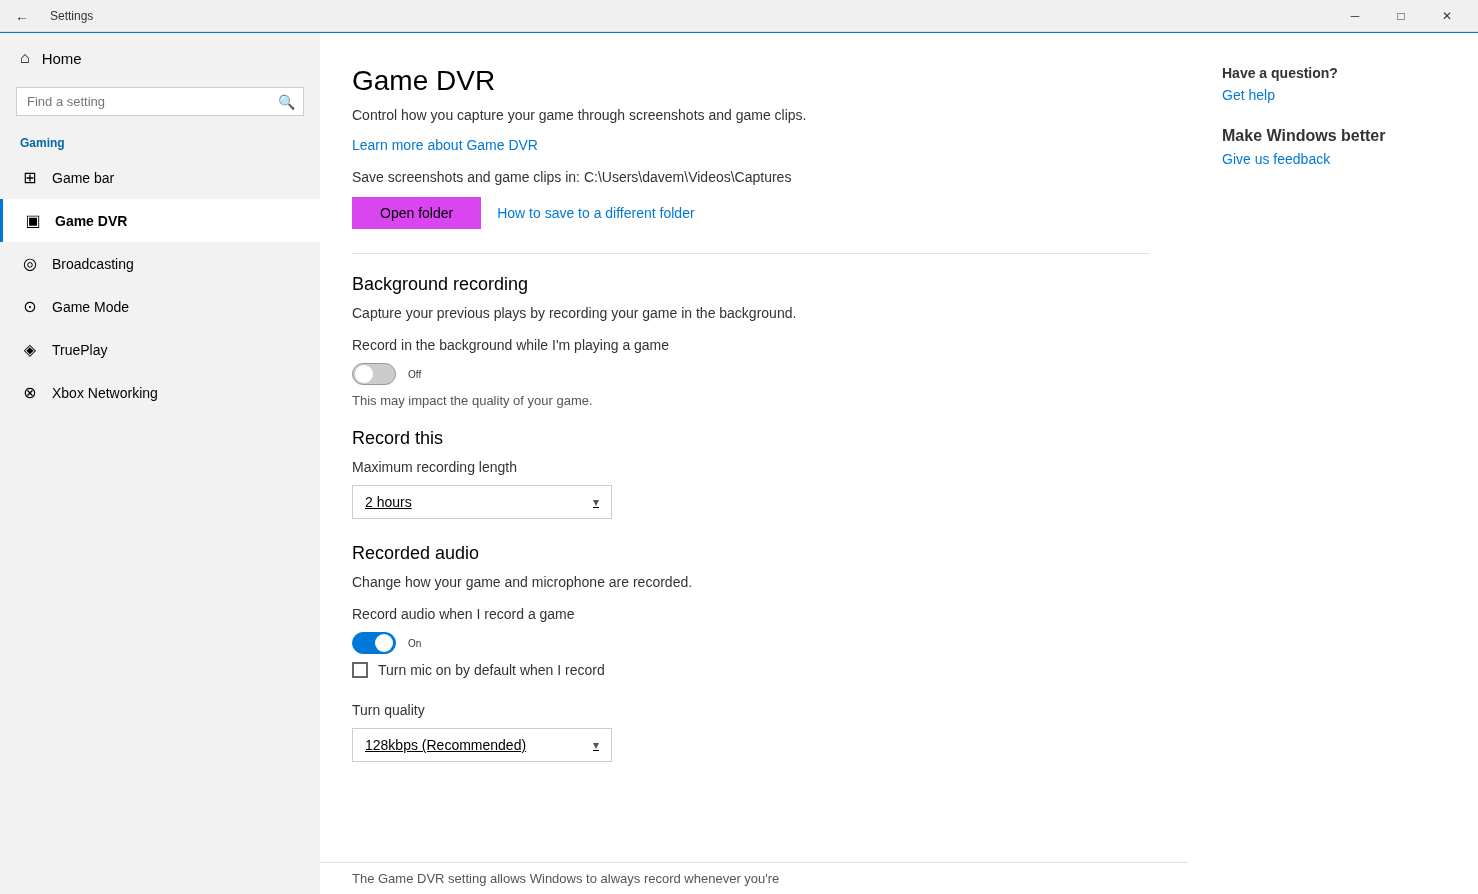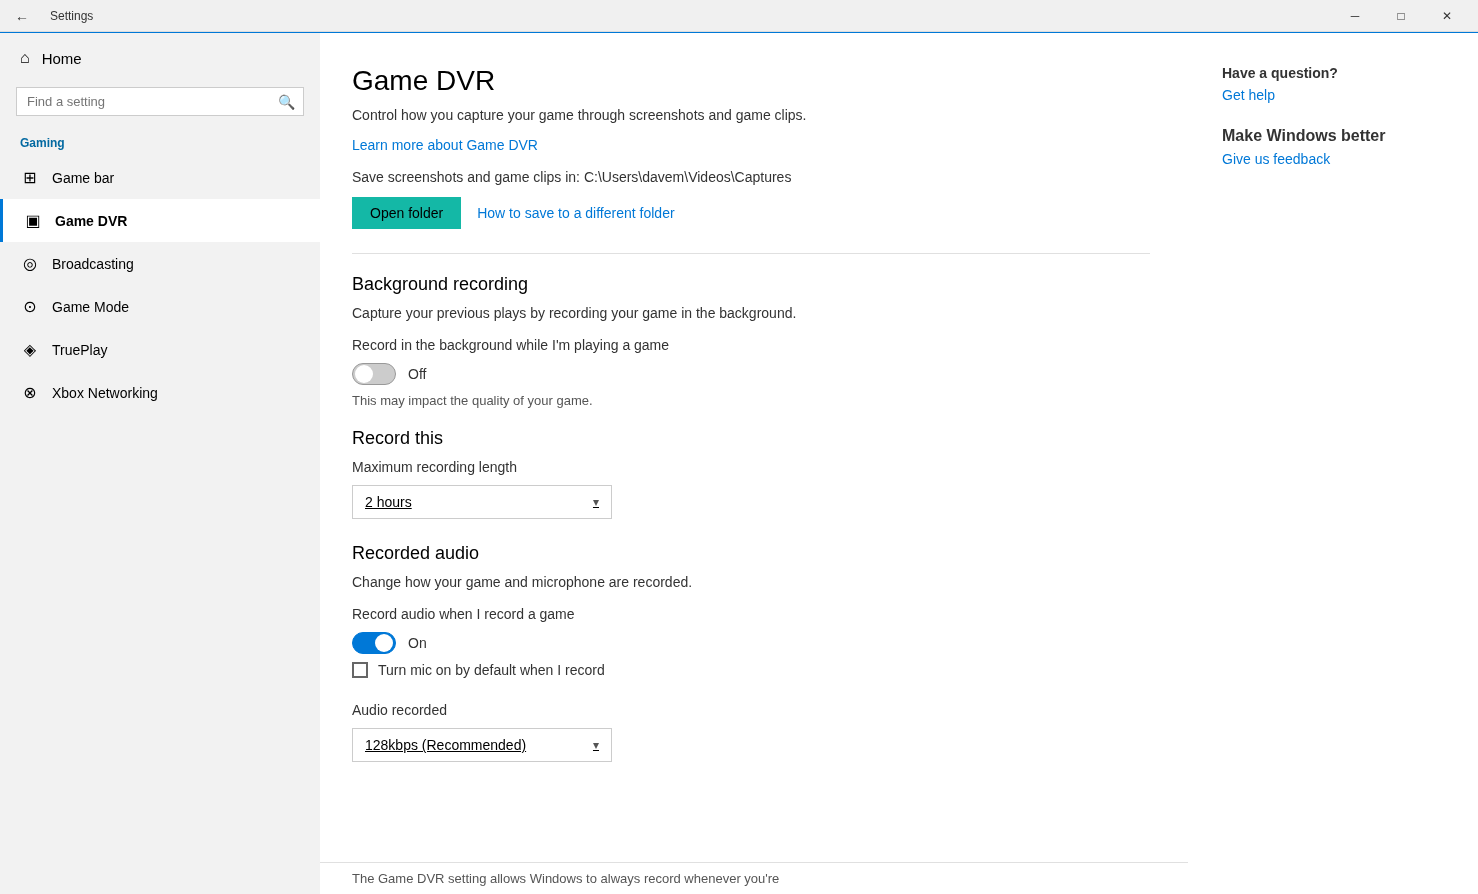--- a/index.html
+++ b/index.html
@@ -168,23 +168,23 @@
     }
 
     .folder-row {
       display: flex;
       align-items: center;
       gap: 16px;
       margin-bottom: 24px;
     }
 
     .open-folder-btn {
-      background: #14b8a6;
+      background: #d946ef;
       border: none;
-      padding: 8px 18px;
+      padding: 8px 28px;
       font-size: 14px;
       cursor: pointer;
       color: #000;
     }
 
     .section-title {
       font-size: 18px;
       font-weight: 400;
       margin-bottom: 10px;
       color: #000;
@@ -230,21 +230,21 @@
       height: 18px;
       border-radius: 50%;
       background: #fff;
       position: absolute;
       top: 1px;
     }
     .toggle.off .toggle-knob { left: 2px; }
     .toggle.on .toggle-knob { right: 2px; }
 
     .toggle-state-label {
-      font-size: 14px;
+      font-size: 10px;
       color: #333;
     }
 
     .impact-note {
       font-size: 13px;
       color: #555;
       margin-bottom: 20px;
     }
 
     .record-this-section {
@@ -468,21 +468,21 @@
           <div class="toggle-knob"></div>
         </div>
         <span class="toggle-state-label">On</span>
       </div>
 
       <div class="checkbox-row">
         <div class="checkbox"></div>
         <span class="checkbox-label">Turn mic on by default when I record</span>
       </div>
 
-      <p class="setting-label">Audio recorded</p>
+      <p class="setting-label">Turn quality</p>
       <div class="dropdown-row">
         <div class="dropdown">
           <span>128kbps (Recommended)</span>
           <span class="dropdown-chevron">▾</span>
         </div>
       </div>
     </div>
 
     <div class="bottom-note">The Game DVR setting allows Windows to always record whenever you're</div>
   </div>

